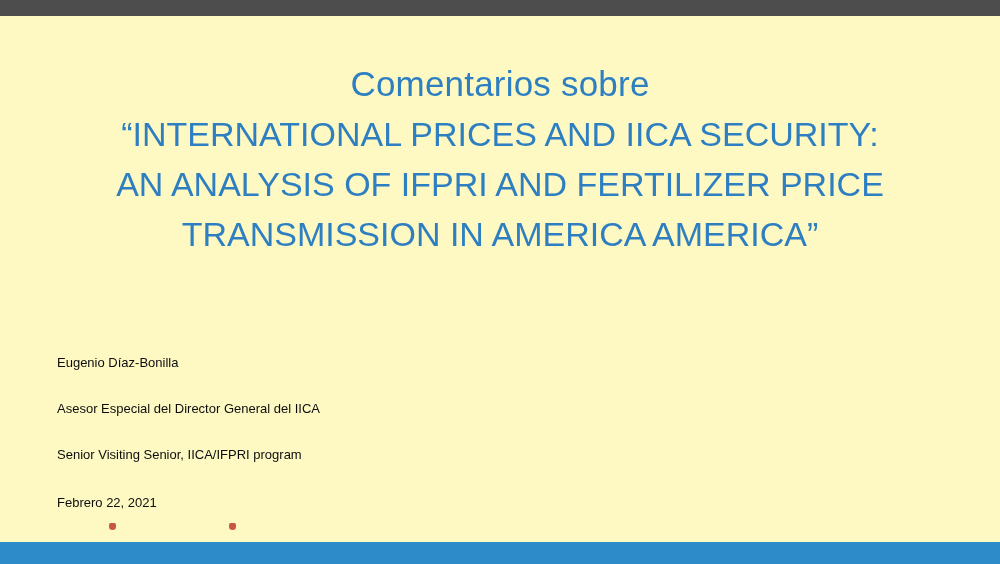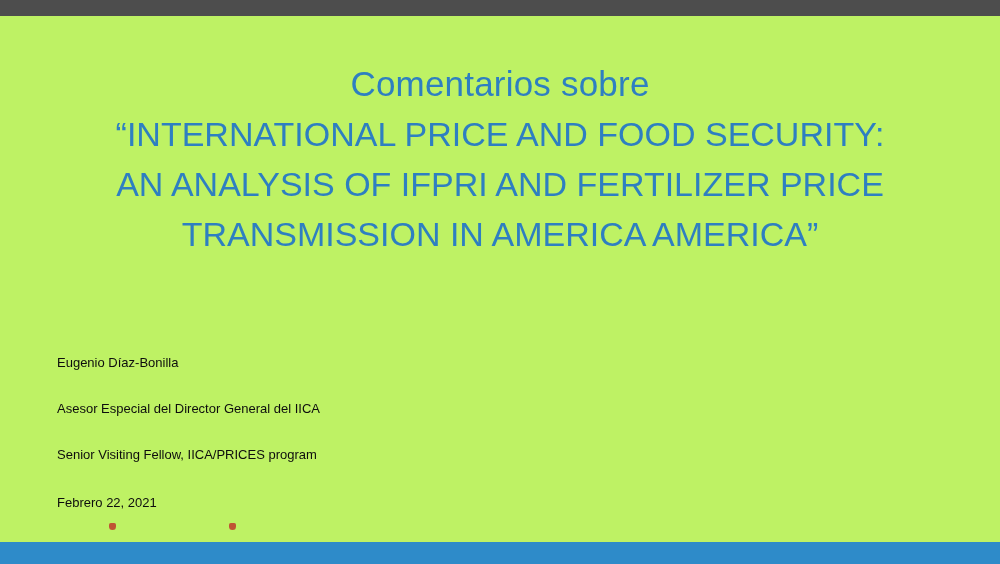--- a/index.html
+++ b/index.html
@@ -10,21 +10,21 @@
     width: 1000px;
     height: 564px;
     overflow: hidden;
     background: #ffffff;
     font-family: "Liberation Sans", sans-serif;
   }
   .slide {
     position: relative;
     width: 1000px;
     height: 564px;
-    background: #bef264;
+    background: #fef9c3;
     box-sizing: border-box;
   }
   .top-bar {
     position: absolute;
     left: 0;
     top: 0;
     width: 1000px;
     height: 16px;
     background: #4d4d4d;
   }
@@ -94,30 +94,30 @@
 </style>
 </head>
 <body>
 
 <div class="slide">
 
   <div class="top-bar"></div>
 
   <div class="title-block">
     <div class="title-line-1">Comentarios sobre</div>
-    <div class="title-line-caps">“INTERNATIONAL PRICE AND FOOD SECURITY:</div>
+    <div class="title-line-caps">“INTERNATIONAL PRICES AND IICA SECURITY:</div>
     <div class="title-line-caps">AN ANALYSIS OF IFPRI AND FERTILIZER PRICE</div>
     <div class="title-line-caps">TRANSMISSION IN AMERICA AMERICA”</div>
   </div>
 
   <div class="body-block">
     <div class="body-line">Eugenio Díaz-Bonilla</div>
     <div class="body-line">Asesor Especial del Director General del IICA</div>
     <div class="body-line">
-      <span class="spell">Senior Visiting Fellow, IICA/PRICES program</span>
+      <span class="spell">Senior Visiting Senior, IICA/IFPRI program</span>
       <span class="spell-mark m1"></span>
       <span class="spell-mark m2"></span>
     </div>
     <div class="body-line">Febrero 22, 2021</div>
   </div>
 
   <div class="bottom-bar"></div>
 
 </div>
 

